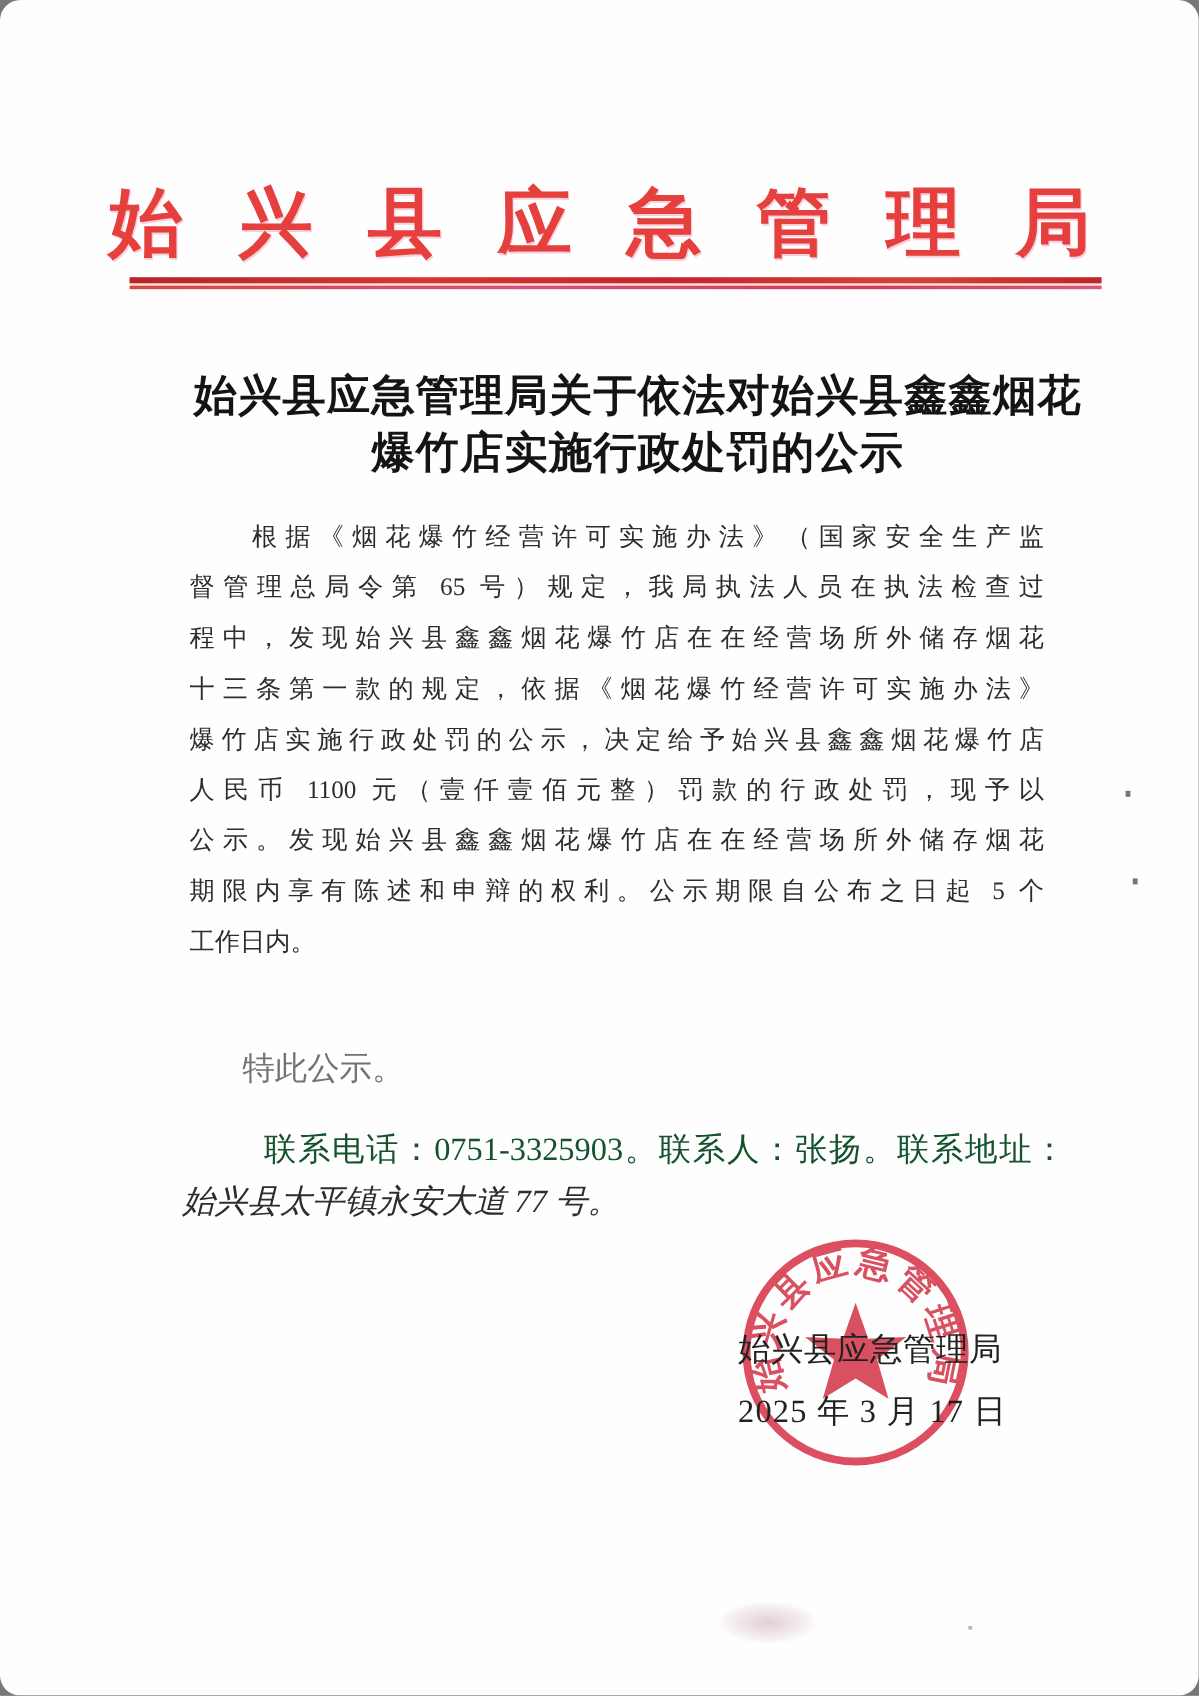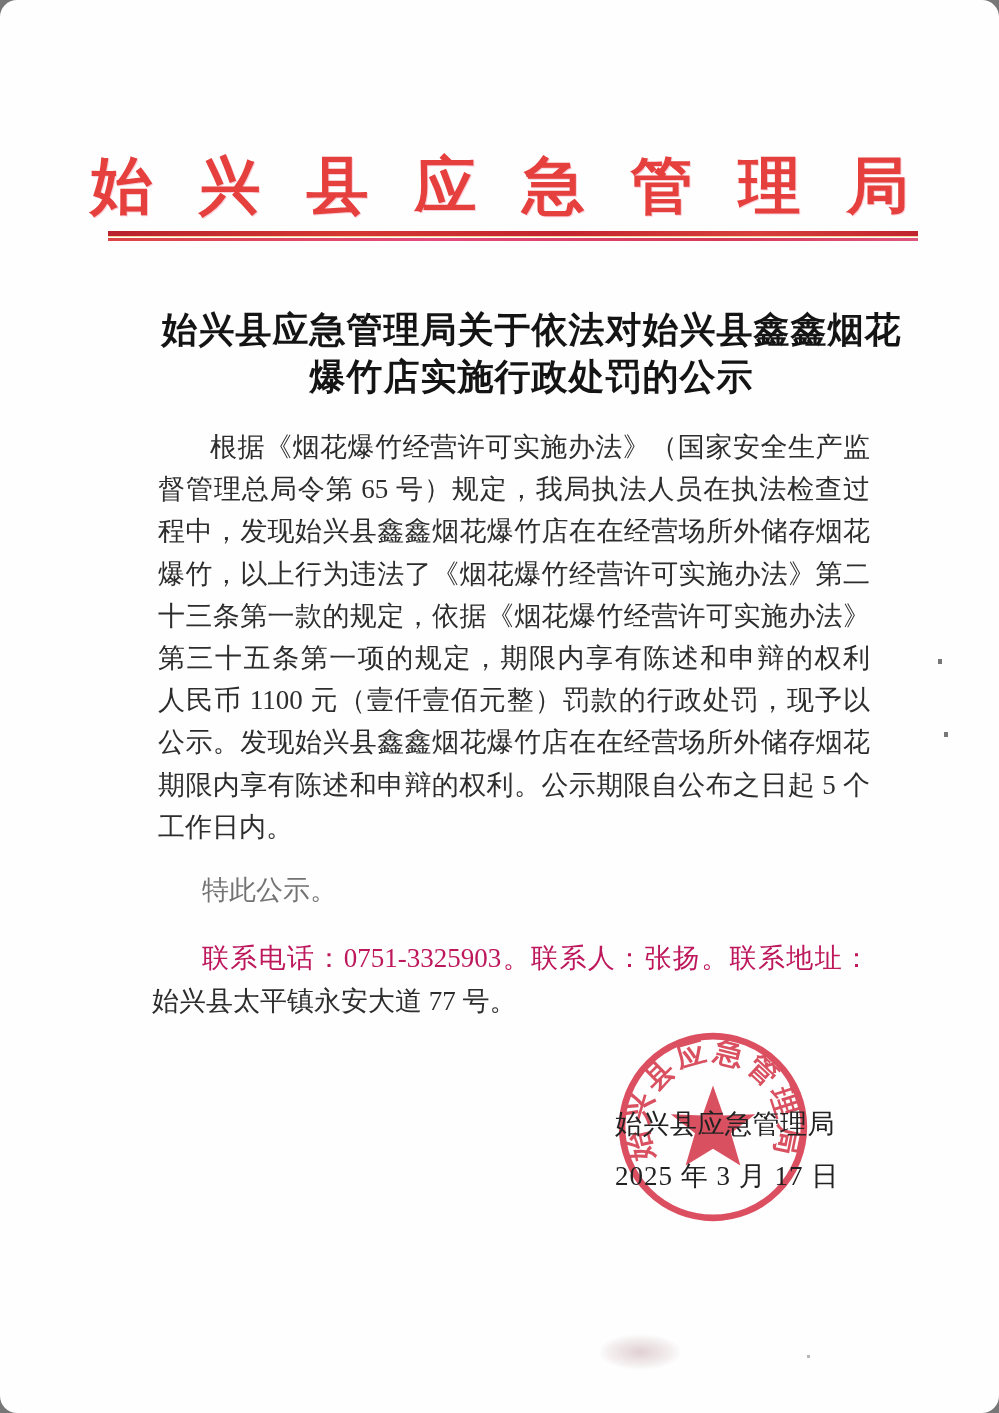--- a/index.html
+++ b/index.html
@@ -40,44 +40,44 @@
     text-align:center;
     font-family:"Liberation Sans","DejaVu Sans",sans-serif;
     font-weight:bold;font-size:36px;line-height:47px;
     color:#141414;
     letter-spacing:1px;
     padding-left:32px;
   }
   
   .body-block{
     position:absolute;top:426px;left:158px;width:712px;
-    font-size:27px;line-height:42.2px;
+    font-size:21px;line-height:42.2px;
     color:#2d2d2d;
   }
   .bline{
     text-align:justify;
     text-align-last:justify;
     height:42.2px;overflow:hidden;white-space:normal;
   }
   .bline.first{text-indent:52px;}
   .bline.last{text-align:right;text-align-last:left;}
   .closing{
     position:absolute;top:872px;left:158px;width:712px;
     font-size:27px;color:#737373;
     text-indent:44px;
   }
   .contact1{
-    position:absolute;top:940px;left:158px;width:712px;
-    font-size:27px;color:#be185d;
+    position:absolute;top:940px;left:176px;width:712px;
+    font-size:27px;color:#14532d;
     text-indent:44px;
     text-align:justify;text-align-last:justify;
   }
   .contact2{
     position:absolute;top:983px;left:152px;width:720px;
-    font-size:27px;color:#2d2d2d;
+    font-size:27px;color:#2d2d2d;font-style:italic;
   }
   
   .sig-agency{
     position:absolute;top:1106px;left:615px;
     font-size:27px;color:#222;letter-spacing:0.5px;
     white-space:nowrap;
   }
   .sig-date{
     position:absolute;top:1158px;left:615px;
     font-size:27px;color:#222;letter-spacing:1px;
@@ -116,23 +116,22 @@
 
   <div class="doc-title">
     <div>始兴县应急管理局关于依法对始兴县鑫鑫烟花</div>
     <div>爆竹店实施行政处罚的公示</div>
   </div>
 
   <div class="body-block">
     <div class="bline first">根据《烟花爆竹经营许可实施办法》（国家安全生产监</div>
     <div class="bline">督管理总局令第 65 号）规定，我局执法人员在执法检查过</div>
     <div class="bline">程中，发现始兴县鑫鑫烟花爆竹店在在经营场所外储存烟花</div>
-    <div class="bline">爆竹，以上行为违法了《烟花爆竹经营许可实施办法》第二</div>
     <div class="bline">十三条第一款的规定，依据《烟花爆竹经营许可实施办法》</div>
-    <div class="bline">第三十五条第一项的规定，期限内享有陈述和申辩的权利</div>
+    <div class="bline">爆竹店实施行政处罚的公示，决定给予始兴县鑫鑫烟花爆竹店</div>
     <div class="bline">人民币 1100 元（壹仟壹佰元整）罚款的行政处罚，现予以</div>
     <div class="bline">公示。发现始兴县鑫鑫烟花爆竹店在在经营场所外储存烟花</div>
     <div class="bline">期限内享有陈述和申辩的权利。公示期限自公布之日起 5 个</div>
     <div class="bline last">工作日内。</div>
   </div>
 
   <div class="closing">特此公示。</div>
 
   <div class="contact1">联系电话：0751-3325903。联系人：张扬。联系地址：</div>
   <div class="contact2">始兴县太平镇永安大道 77 号。</div>

